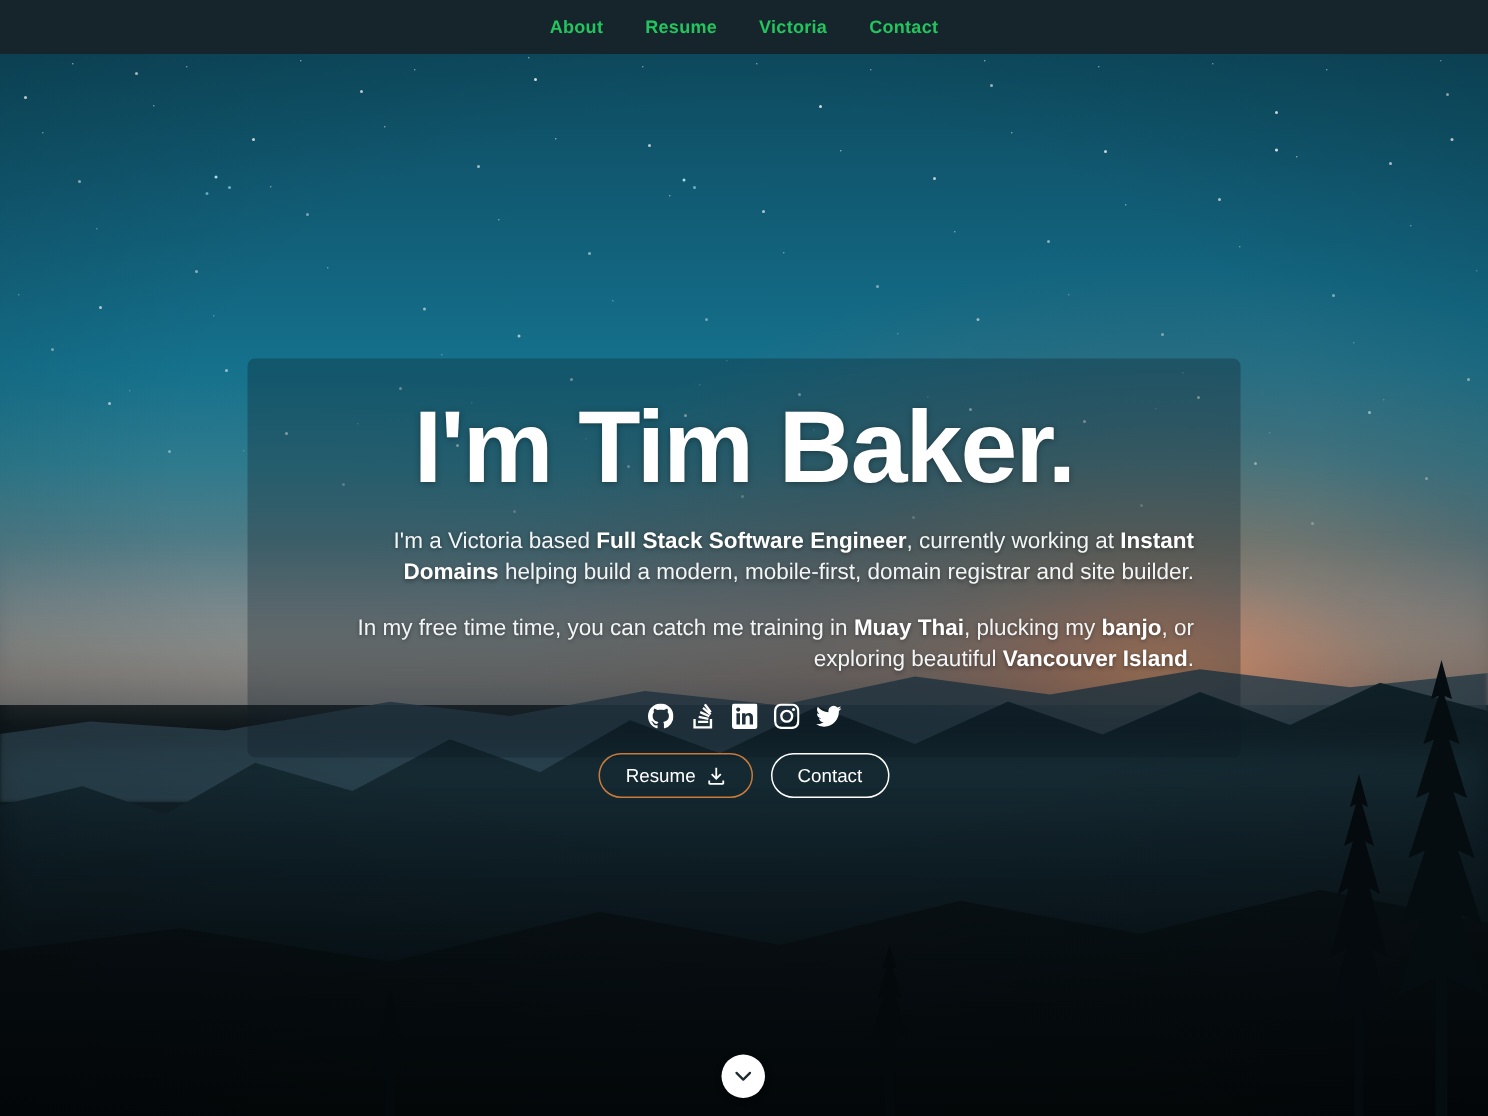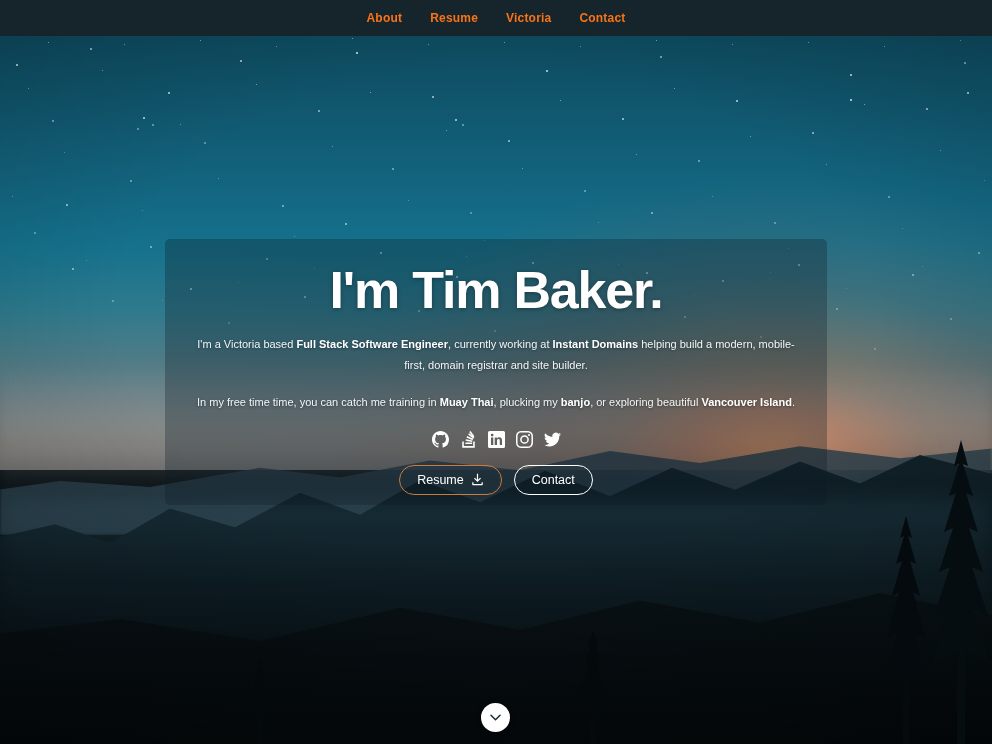--- a/index.html
+++ b/index.html
@@ -173,21 +173,21 @@
   
   #navbar {
     position:absolute; left:0; top:0;
     width:992px; height:36px;
     background:#16252c;
     display:flex; align-items:center; justify-content:center;
     gap:0px;
     z-index:40;
   }
   .nav-link {
-    color:#f97316;
+    color:#22c55e;
     font-size:12px; font-weight:bold;
     letter-spacing:.2px;
     text-decoration:none;
     padding:0 14px;
     line-height:36px;
     cursor:pointer;
     white-space:nowrap;
   }
 
   
@@ -196,37 +196,37 @@
     left:165px; top:239px;
     width:662px; height:266px;
     background:rgba(12,28,36,0.30);
     border-radius:5px;
     z-index:20;
     display:flex; flex-direction:column; align-items:center;
     padding-top:12px;
   }
 
   #hero-title {
-    font-size:52px;
+    font-size:68px;
     font-weight:bold;
     color:#ffffff;
     letter-spacing:-1.2px;
     line-height:1.05;
     text-align:center;
     margin-top:12px;
     text-shadow:0 1px 4px rgba(0,0,0,0.35);
   }
 
   .hero-para {
     width:600px;
     margin-top:16px;
-    font-size:11px;
+    font-size:15px;
     line-height:21px;
     color:#f2f5f6;
-    text-align:center;
+    text-align:right;
     text-shadow:0 1px 3px rgba(0,0,0,0.40);
   }
   .hero-para.second { }
   .hero-para b { font-weight:bold; color:#ffffff; }
 
   
   #social-row {
     display:flex; align-items:center; justify-content:center;
     gap:10px;
     margin-top:18px;

